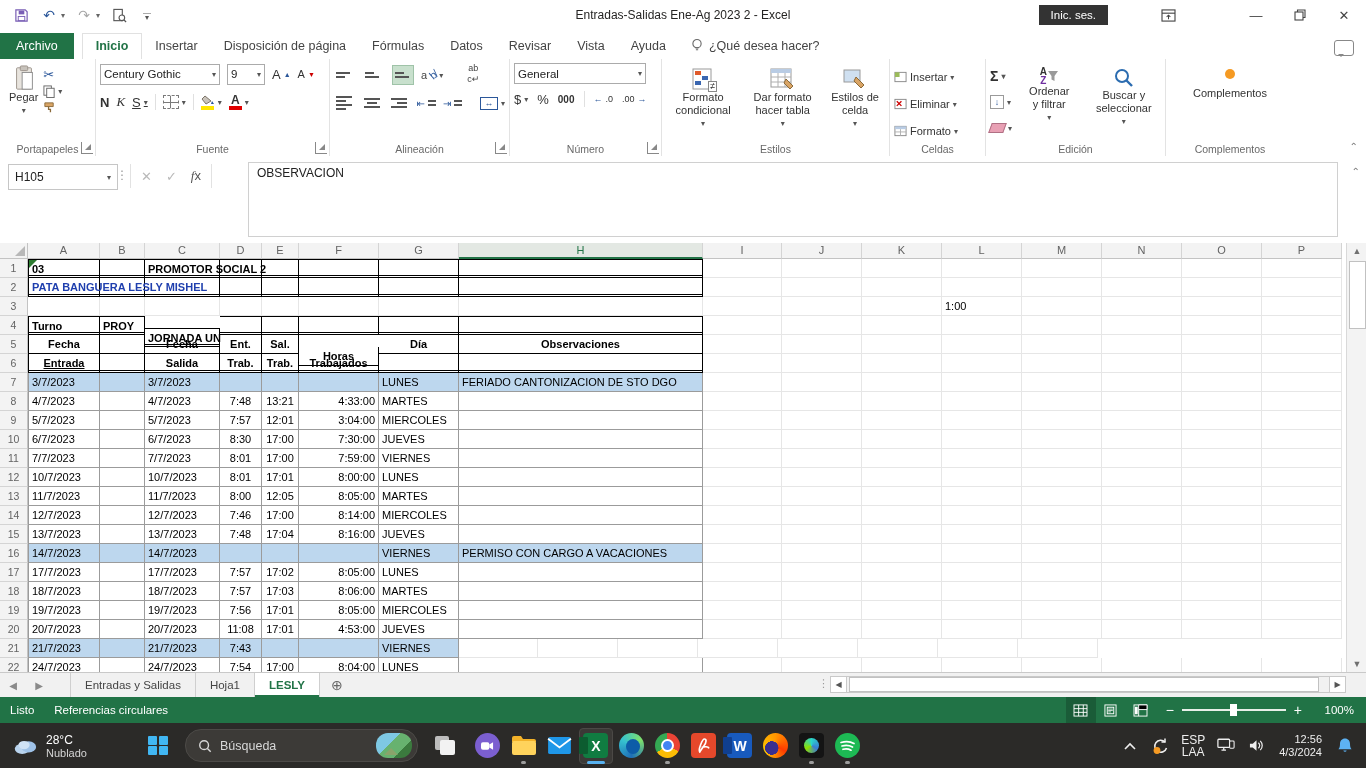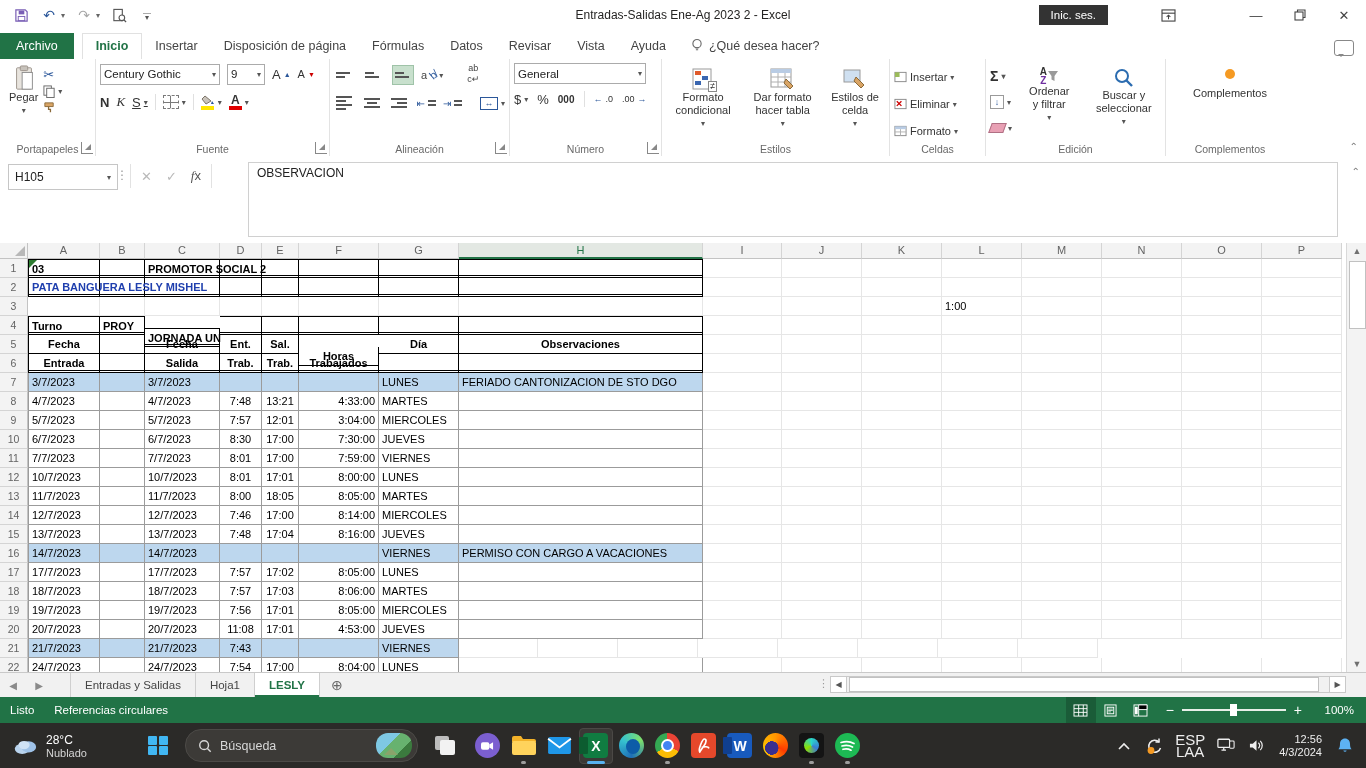--- a/index.html
+++ b/index.html
@@ -116,21 +116,21 @@
   #taskview .b1{position:absolute;left:5px;top:5px;width:14px;height:14px;background:#bdbdbd;border-radius:2px}
   #taskview .b2{position:absolute;left:10px;top:9px;width:15px;height:15px;background:#f2f2f2;border-radius:2px}
   .appic{width:36px;height:40px;display:flex;flex-direction:column;align-items:center;justify-content:center;position:relative;flex:none}
   .dot{position:absolute;bottom:2px;width:5px;height:3px;border-radius:2px;background:#9d9d9d}
   .underline{position:absolute;bottom:2px;width:18px;height:3px;border-radius:2px;background:#58b2f0}
   .activebox{position:absolute;inset:2px 1px;background:#3b3936;border:1px solid #4b4946;border-radius:4px}
   .circ{width:25px;height:25px;border-radius:50%;position:relative;z-index:1}
   .sq{width:25px;height:25px;border-radius:4px;position:relative;z-index:1;display:flex;align-items:center;justify-content:center;color:#fff;font-weight:700;font-size:15px}
   #tray{margin-left:auto;display:flex;align-items:center;gap:4px;padding-right:8px;color:#eee}
   .trayic{width:26px;height:34px;display:flex;align-items:center;justify-content:center;position:relative}
-  #lang{font-size:15px;line-height:12px;text-align:center;padding:0 4px}
+  #lang{font-size:12px;line-height:12px;text-align:center;padding:0 4px}
   #clock{font-size:11px;line-height:13px;text-align:right;padding:0 6px;white-space:nowrap}
   svg{display:block}
 </style>
 </head>
 <body>
 
 <div class="abs" id="titlebar">
   <div class="qat">
     <span class="ic">
       <svg width="15" height="15" viewBox="0 0 16 16">
@@ -609,21 +609,21 @@
         <div class="cell" style="width: 80px;"></div>
         <div class="cell" style="width: 80px;"></div>
         <div class="cell" style="width: 80px;"></div>
         <div class="cell" style="width: 80px;"></div>
         <div class="cell" style="width: 80px;"></div>
         <div class="cell" style="width: 80px;"></div>
         <div class="cell" style="width: 80px;"></div>
       </div>
       <div class="grow">
         <div class="rowh">6</div>
-        <div class="cell bdk lft dbl b ctr" style="width: 72px;">Entrada</div>
+        <div class="cell bdk lft dbl b ctr" style="width: 72px; text-decoration: underline;">Entrada</div>
         <div class="cell bdk dbl" style="width: 45px;"></div>
         <div class="cell bdk dbl b ctr" style="width: 75px;">Salida</div>
         <div class="cell bdk dbl b ctr" style="width: 42px;">Trab.</div>
         <div class="cell bdk dbl b ctr" style="width: 37px;">Trab.</div>
         <div class="cell bdk dbl b ctr" style="width: 80px;">Trabajados</div>
         <div class="cell bdk dbl" style="width: 80px;"></div>
         <div class="cell bdk dbl" style="width: 244px;"></div>
         <div class="cell" style="width: 79px;"></div>
         <div class="cell" style="width: 80px;"></div>
         <div class="cell" style="width: 80px;"></div>
@@ -746,21 +746,21 @@
         <div class="cell" style="width: 80px;"></div>
         <div class="cell" style="width: 80px;"></div>
         <div class="cell" style="width: 80px;"></div>
       </div>
       <div class="grow">
         <div class="rowh">13</div>
         <div class="cell bgr lftg" style="width: 72px;">11/7/2023</div>
         <div class="cell bgr" style="width: 45px;"></div>
         <div class="cell bgr" style="width: 75px;">11/7/2023</div>
         <div class="cell bgr ctr" style="width: 42px;">8:00</div>
-        <div class="cell bgr ctr" style="width: 37px;">18:05</div>
+        <div class="cell bgr ctr" style="width: 37px;">12:05</div>
         <div class="cell bgr rgt" style="width: 80px;">8:05:00</div>
         <div class="cell bgr" style="width: 80px;">MARTES</div>
         <div class="cell bgr" style="width: 244px;"></div>
         <div class="cell" style="width: 79px;"></div>
         <div class="cell" style="width: 80px;"></div>
         <div class="cell" style="width: 80px;"></div>
         <div class="cell" style="width: 80px;"></div>
         <div class="cell" style="width: 80px;"></div>
         <div class="cell" style="width: 80px;"></div>
         <div class="cell" style="width: 80px;"></div>

